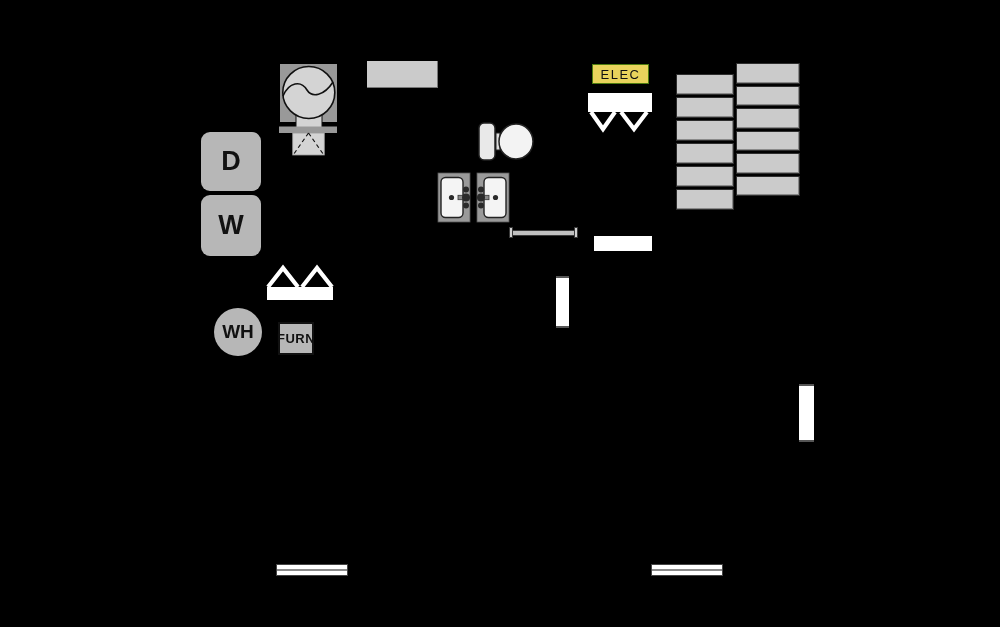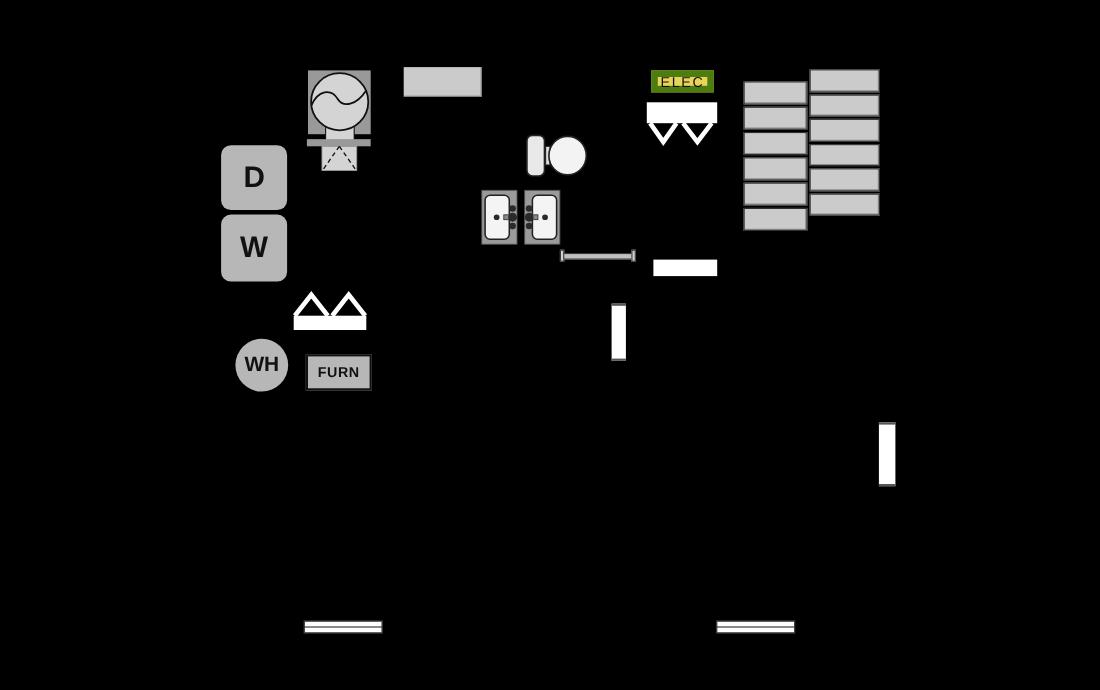--- a/index.html
+++ b/index.html
@@ -14,21 +14,21 @@
     font-weight:bold;
   }
   .rounded{border-radius:9px;}
   #dryer,#washer{font-size:27px;}
   #wh{border-radius:50%;font-size:19px;}
   #furn{border:2px solid #111;font-size:13px;letter-spacing:.5px;}
   
   .grayblock{background:#cbcbcb;box-shadow:inset -1px -1px 0 #777;}
   
   #elec{
-    background:#e9d35c;border:6px solid #4d7c0f;color:#111;
+    background:#e9d35c;border:1px solid #4d7c0f;color:#111;
     display:flex;align-items:center;justify-content:center;
     font-size:13px;letter-spacing:1.5px;text-align:center;
   }
   
   .opening{background:#fff;}
   .opening.vcap{border-top:2px solid #555;border-bottom:2px solid #555;box-sizing:border-box;}
   
   .window{
     background:linear-gradient(180deg,#fff 0 40%,#8a8a8a 40% 58%,#fff 58% 100%);
     border:1px solid #444;box-sizing:border-box;
@@ -68,21 +68,21 @@
   <svg class="abs" style="left:265px;top:265px;" width="70" height="24" viewBox="0 0 70 24">
     <polyline points="3,22 18,3 33,22" fill="none" stroke="#fff" stroke-width="4.2"></polyline>
     <polyline points="37,22 52,3 67,22" fill="none" stroke="#fff" stroke-width="4.2"></polyline>
   </svg>
   <div class="abs opening" style="left:267px;top:287px;width:66px;height:13px;"></div>
 
   <div id="wh" class="abs appliance" style="left:214px;top:308px;width:48px;height:48px;align-items:center;">
     <span>WH</span>
   </div>
 
-  <div id="furn" class="abs appliance" style="left:278px;top:322px;width:60px;height:33px;box-sizing:border-box;">
+  <div id="furn" class="abs appliance" style="left:278px;top:322px;width:36px;height:33px;box-sizing:border-box;">
     <span>FURN</span>
   </div>
 
   <div id="elec" class="abs" style="left:592px;top:64px;width:57px;height:20px;box-sizing:border-box;">
     <span>ELEC</span>
   </div>
 
   <div class="abs opening" style="left:588px;top:93px;width:64px;height:19px;"></div>
   <svg class="abs" style="left:588px;top:110px;" width="62" height="22" viewBox="0 0 62 22">
     <polyline points="3,2 15,19 27,2" fill="none" stroke="#fff" stroke-width="4.2"></polyline>

